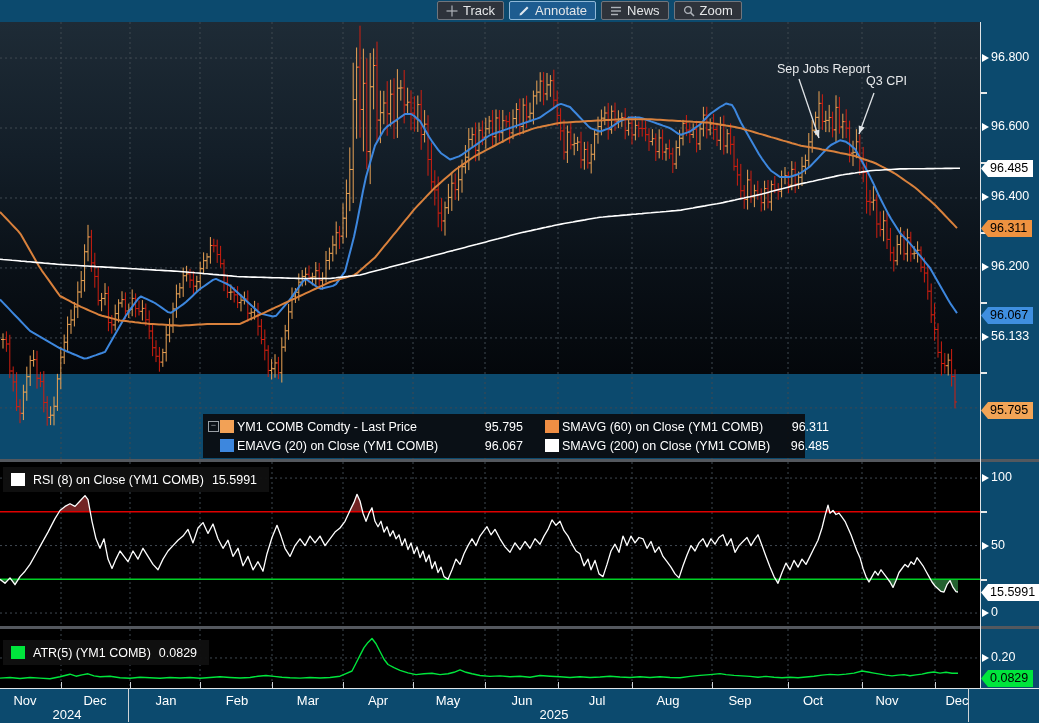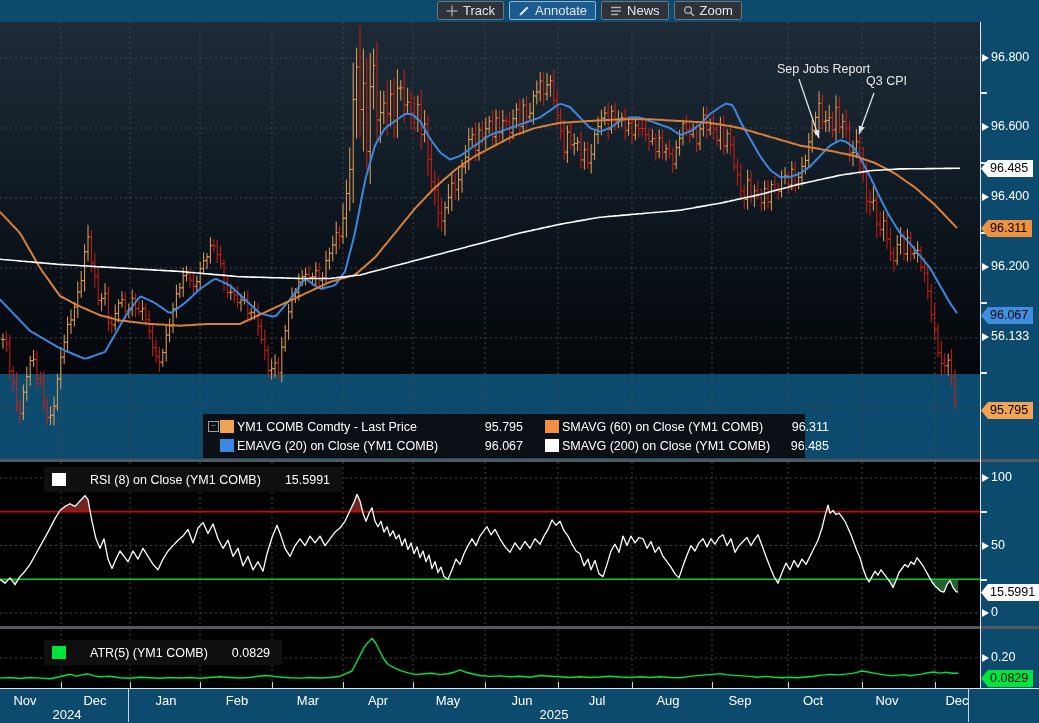--- a/index.html
+++ b/index.html
@@ -29,22 +29,22 @@
   .badge{position:absolute;left:981px;height:17px;line-height:17px;padding:0 5px 0 9px;font-size:12.5px;
     color:#000;white-space:nowrap;clip-path:polygon(0 50%,7px 0,100% 0,100% 100%,7px 100%);}
   
   #main-legend{position:absolute;left:203px;top:414px;width:592px;background:rgba(10,10,12,0.9);
     padding:3px 6px 3px 4px;display:grid;grid-template-columns:13px 17px 228px 58px 22px 17px 212px 55px;
     grid-auto-rows:19px;align-items:center;font-size:12.5px;}
   .sw{width:14px;height:13px;display:inline-block;}
   .lv{text-align:right;}
   #tree-icon{width:9px;height:9px;border:1px solid #9aa0a6;color:#9aa0a6;font-size:9px;line-height:7px;
     text-align:center;margin-left:1px;}
-  .strip{position:absolute;background:rgba(16,16,16,0.95);display:flex;align-items:center;gap:24px;
-    padding:0 12px 0 8px;font-size:12.5px;height:25px;margin-left:41px;}
+  .strip{position:absolute;background:rgba(16,16,16,0.95);display:flex;align-items:center;gap:8px;
+    padding:0 12px 0 8px;font-size:12.5px;height:25px;}
   #rsi-legend{left:3px;top:467px;}
   #atr-legend{left:3px;top:640px;}
   
   .mlab{position:absolute;top:693px;font-size:13px;color:#fff;transform:translateX(-50%);}
   .ylab{position:absolute;top:707px;font-size:13px;color:#fff;transform:translateX(-50%);}
   .xdiv{position:absolute;top:688px;width:1px;height:34px;background:#cfd3d6;}
   .mtick{position:absolute;top:682px;width:1px;height:6px;background:#cfd3d6;}
   
   .anno{position:absolute;font-size:12.5px;color:#e8eaec;white-space:nowrap;}
 </style>

